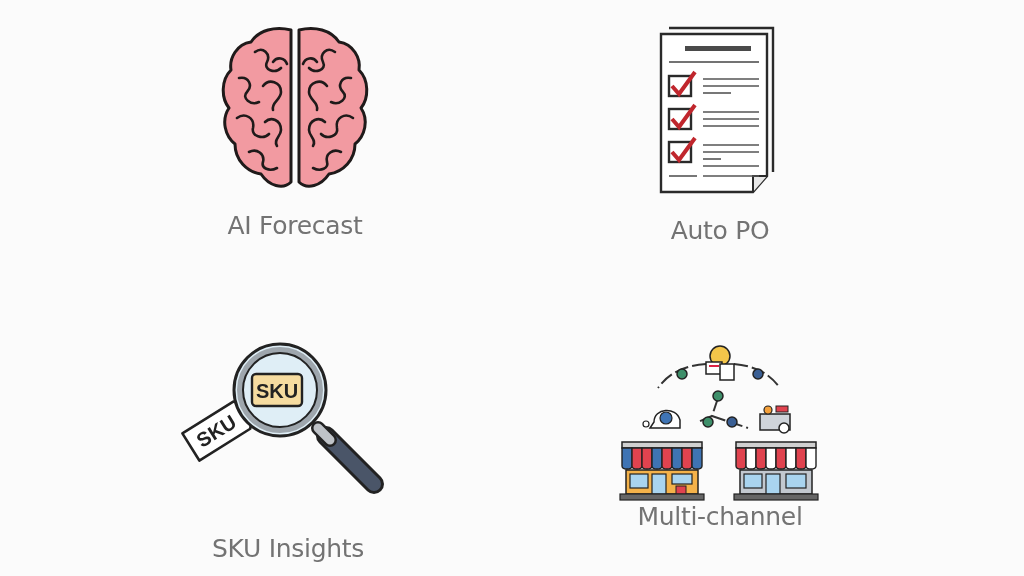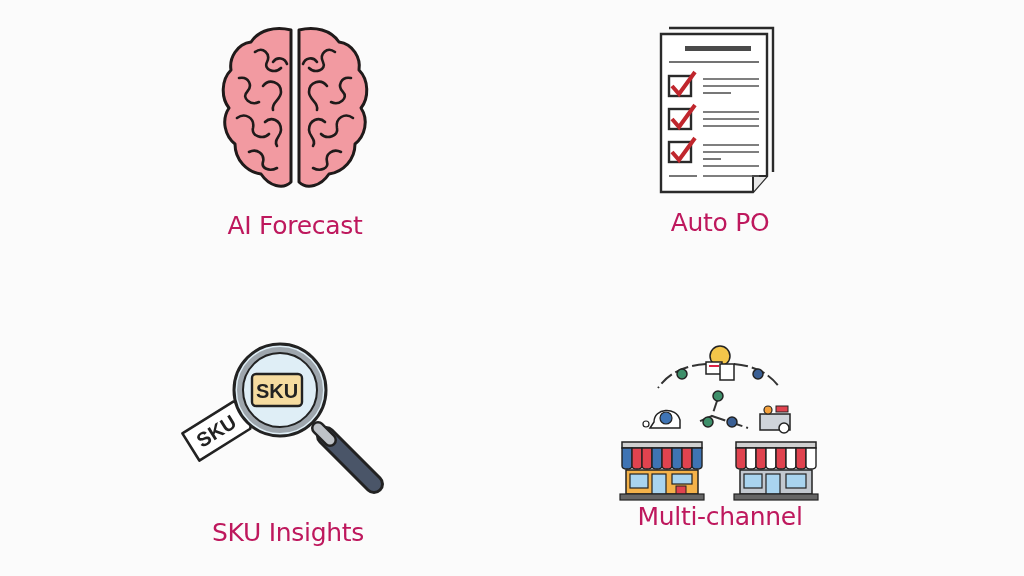--- a/index.html
+++ b/index.html
@@ -4,21 +4,21 @@
 <style>
   html, body { margin: 0; padding: 0; }
   body {
     width: 1024px; height: 576px; overflow: hidden;
     background: #fbfbfb;
     font-family: "DejaVu Sans", "Liberation Sans", sans-serif;
     position: relative;
   }
   .tile { position: absolute; display: flex; flex-direction: column; align-items: center; }
   .caption {
-    font-size: 25px; color: #be185d; letter-spacing: -0.3px; white-space: nowrap;
+    font-size: 25px; color: #737373; letter-spacing: -0.3px; white-space: nowrap;
     font-family: "DejaVu Sans", sans-serif;
   }
   svg { display: block; }
 </style>
 </head>
 <body>
 
 <div class="tile" style="left:200px; top:22px; width:190px;">
   <svg width="160" height="175" viewBox="0 0 160 175">
     <g stroke="#1f1a1a" stroke-width="3" stroke-linejoin="round">
@@ -68,21 +68,21 @@
         <line x1="48" y1="95" x2="104" y2="95"></line>
         <line x1="48" y1="102" x2="104" y2="102"></line>
       <line x1="48" y1="121" x2="104" y2="121"></line>
         <line x1="48" y1="128" x2="104" y2="128"></line>
         <line x1="48" y1="135" x2="66" y2="135"></line>
       <line x1="48" y1="142" x2="104" y2="142"></line>
       <line x1="14" y1="152" x2="42" y2="152"></line>
         <line x1="48" y1="152" x2="104" y2="152"></line>
     </g>
   </svg>
-  <div class="caption" style="margin-top:14px;text-align:center;">Auto PO</div>
+  <div class="caption" style="margin-top:22px;text-align:center;">Auto PO</div>
 </div>
 
 <div class="tile" style="left:178px; top:338px; width:220px;">
   <svg width="220" height="160" viewBox="0 0 220 160">
     <g transform="translate(40 92) rotate(-32)">
       <path d="M-32 -16 L28 -16 L42 0 L28 16 L-32 16 Z" fill="#ffffff" stroke="#222" stroke-width="2.6" stroke-linejoin="round"></path>
       <circle cx="32" cy="0" r="3.5" fill="none" stroke="#222" stroke-width="2"></circle>
       <text x="-2" y="7" text-anchor="middle" font-family="Liberation Sans, sans-serif" font-weight="bold" font-size="20" fill="#222">SKU</text>
     </g>
     <path d="M74 70 C80 62 84 58 90 58" fill="none" stroke="#444" stroke-width="2"></path>
@@ -91,21 +91,21 @@
       <path d="M148 98 L196 146" stroke="#4a5568" stroke-width="14" stroke-linecap="round"></path>
       <path d="M140 90 L152 102" stroke="#222" stroke-width="14" stroke-linecap="round"></path>
       <path d="M140 90 L152 102" stroke="#bfc3c8" stroke-width="9" stroke-linecap="round"></path>
     </g>
     <circle cx="102" cy="52" r="46" fill="#dfeef6" stroke="#222" stroke-width="3"></circle>
     <circle cx="102" cy="52" r="40" fill="none" stroke="#9ea6ad" stroke-width="6"></circle>
     <circle cx="102" cy="52" r="37" fill="none" stroke="#222" stroke-width="2"></circle>
     <rect x="74" y="36" width="50" height="32" rx="4" fill="#f6dca0" stroke="#222" stroke-width="2.4"></rect>
     <text x="99" y="60" text-anchor="middle" font-family="Liberation Sans, sans-serif" font-weight="bold" font-size="20" fill="#222">SKU</text>
   </svg>
-  <div class="caption" style="margin-top:20px;">SKU Insights</div>
+  <div class="caption" style="margin-top:36px;">SKU Insights</div>
 </div>
 
 <div class="tile" style="left:610px; top:342px; width:220px;">
   <svg width="220" height="160" viewBox="0 0 220 160">
 
     <g fill="none" stroke="#333" stroke-width="2" stroke-dasharray="14 4">
       <path d="M96 22 C72 24 58 32 48 46"></path>
       <path d="M124 22 C146 24 160 32 170 46"></path>
       <path d="M108 56 L102 74 L88 80"></path>
       <path d="M102 74 L120 80 L138 86"></path>

